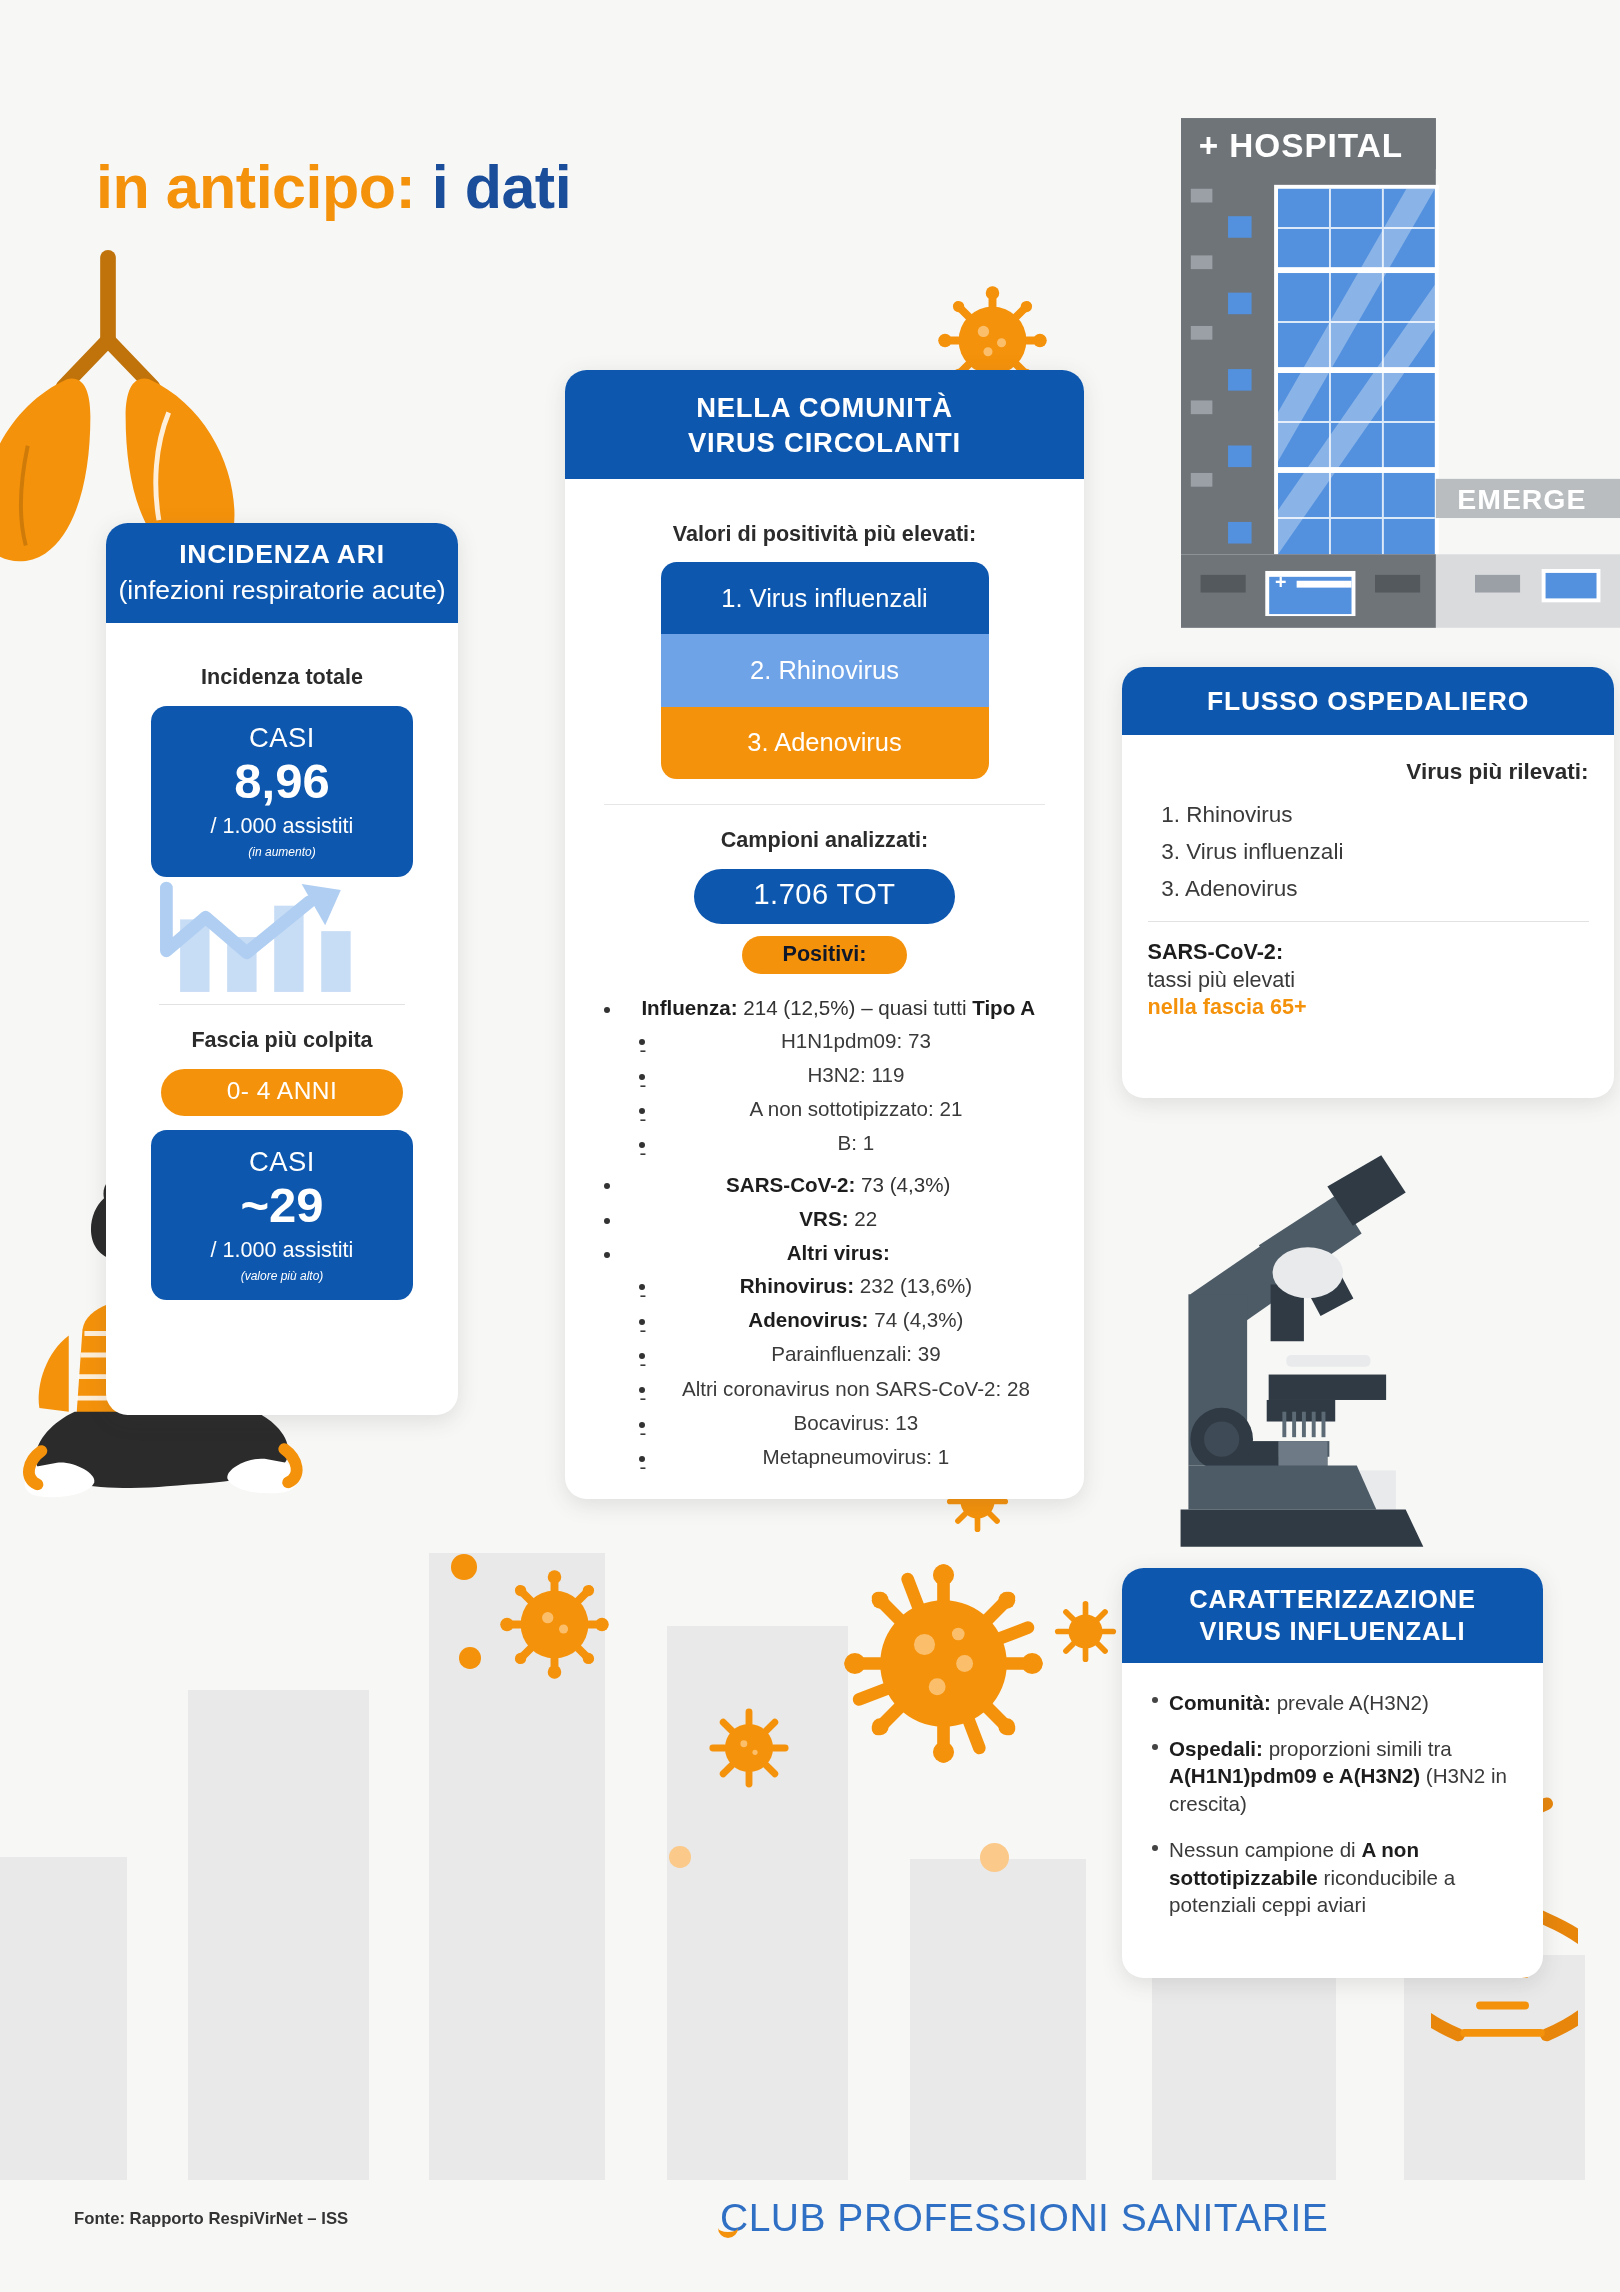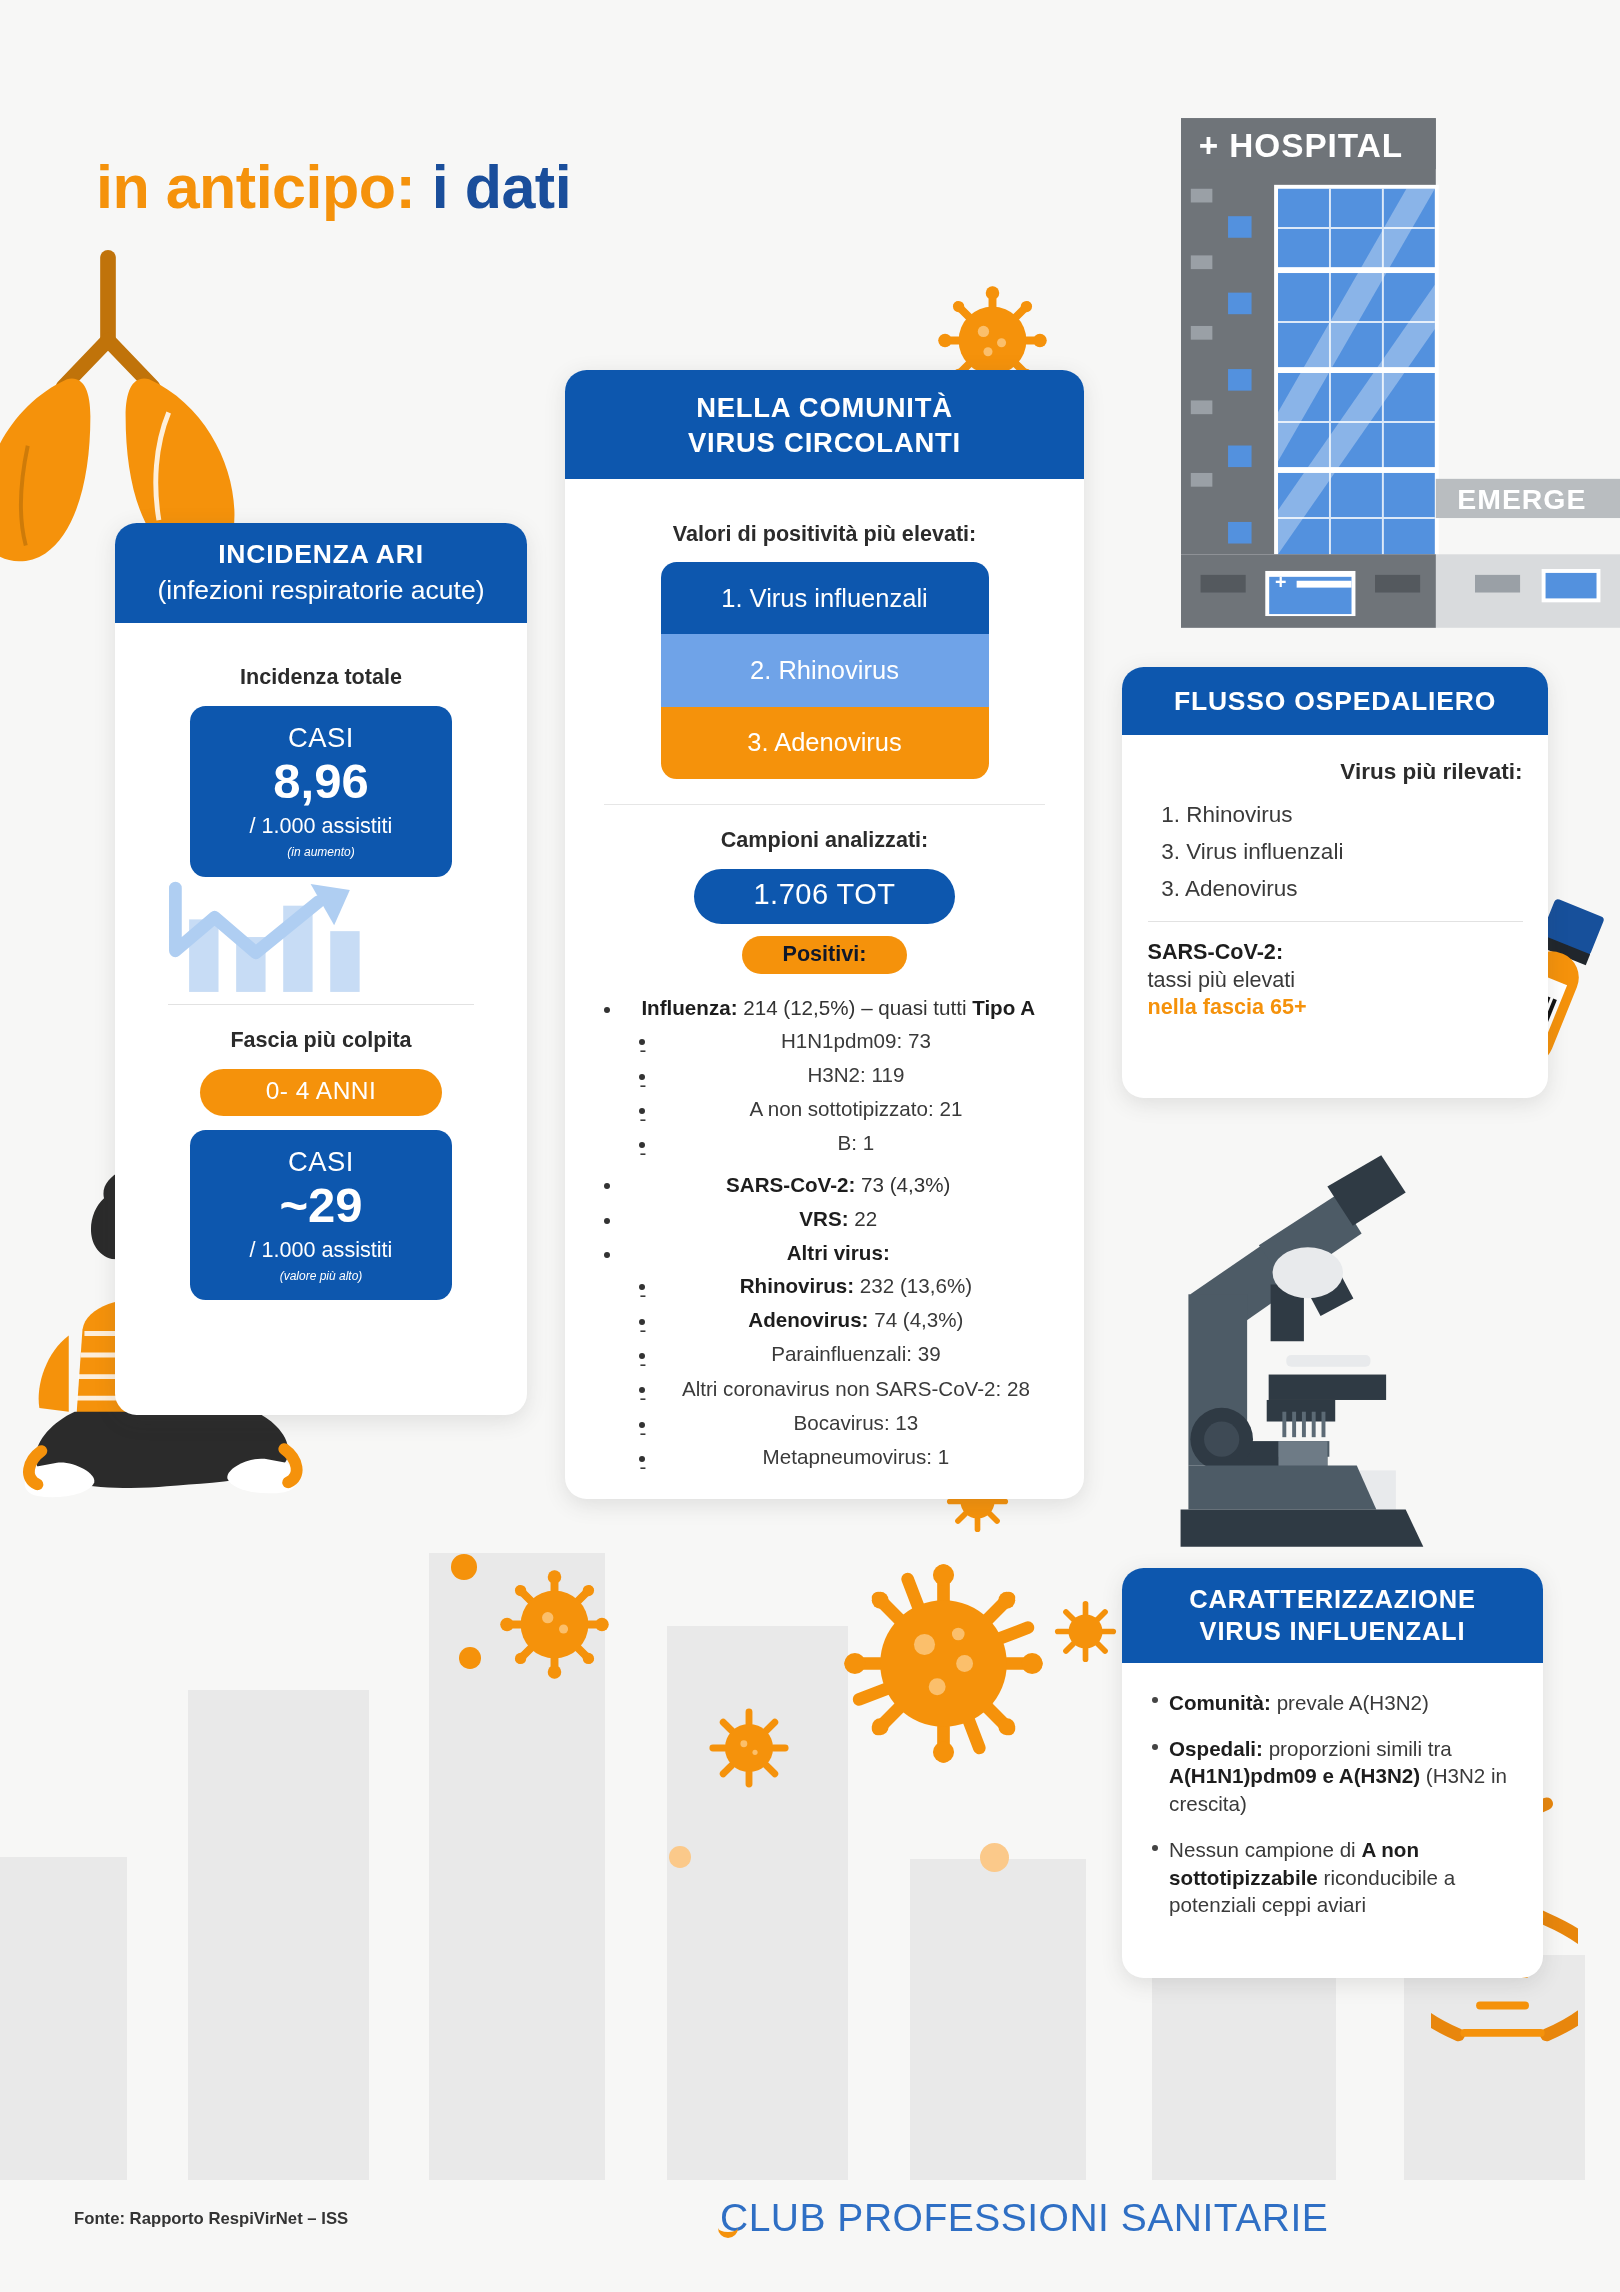--- a/index.html
+++ b/index.html
@@ -43,21 +43,21 @@
     background:#0D57AE;color:#fff;
     border-radius:21.6px 21.6px 0 0;
     text-align:center;font-weight:700;
     letter-spacing:0.8px;
     padding:15.7px 9.8px 13.7px;
   }
   .card-head.two{line-height:1.28;}
   .card-body{padding:19.6px 25.5px 25.5px;}
 
   
-  #card-incidenza{left:115px;top:523px;width:412px;height:892px;}
+  #card-incidenza{left:106px;top:523px;width:352px;height:892px;}
   #card-incidenza .card-head{font-size:26.5px;padding:14.7px 9.8px 15.7px;}
   #card-incidenza .card-head .sub{
     display:block;font-weight:400;font-size:26.5px;letter-spacing:0px;margin-top:2px;
   }
   .sec-label{
     text-align:center;font-weight:700;font-size:21.6px;color:#2b2b2b;
     margin:21.6px 0 15.7px;
   }
   .blue-box{
     background:#0D57AE;color:#fff;border-radius:15.7px;
@@ -103,21 +103,21 @@
   .bullets li:before{
     content:"";position:absolute;left:3.9px;top:9.8px;
     width:5.9px;height:5.9px;border-radius:50%;background:#333;
   }
   .sublist{list-style:none;margin:10.8px 0 0;padding:0 0 0 13.7px;}
   .sublist li{margin-bottom:12.7px;font-size:20.6px;color:#3a3a3a;}
   .sublist li:before{content:"- ";}
   b{font-weight:700;color:#1d1d1d;}
 
   
-  #card-flusso{left:1122px;top:667px;width:426px;height:431px;}
+  #card-flusso{left:1122px;top:667px;width:492px;height:431px;}
   #card-flusso .card-head{font-size:26.5px;padding:18.6px 9.8px 18.6px;}
   .sub-bold{font-weight:700;font-size:22.5px;color:#2b2b2b;margin:3.9px 0 17.6px;text-align:right;}
   .numlist{list-style:none;margin:0;padding:0 0 0 13.7px;font-size:22.5px;color:#3a3a3a;}
   .numlist li{margin-bottom:10.8px;}
   .sars-block{margin-top:9.8px;font-size:21.6px;color:#3a3a3a;line-height:1.28;}
   .sars-block .hl{color:#F5920B;font-weight:700;}
 
   
   #card-caratt{left:1122px;top:1568px;width:421px;height:410px;}
   #card-caratt .card-head{font-size:25.5px;padding:15.7px 9.8px 15.7px;line-height:1.25;}

